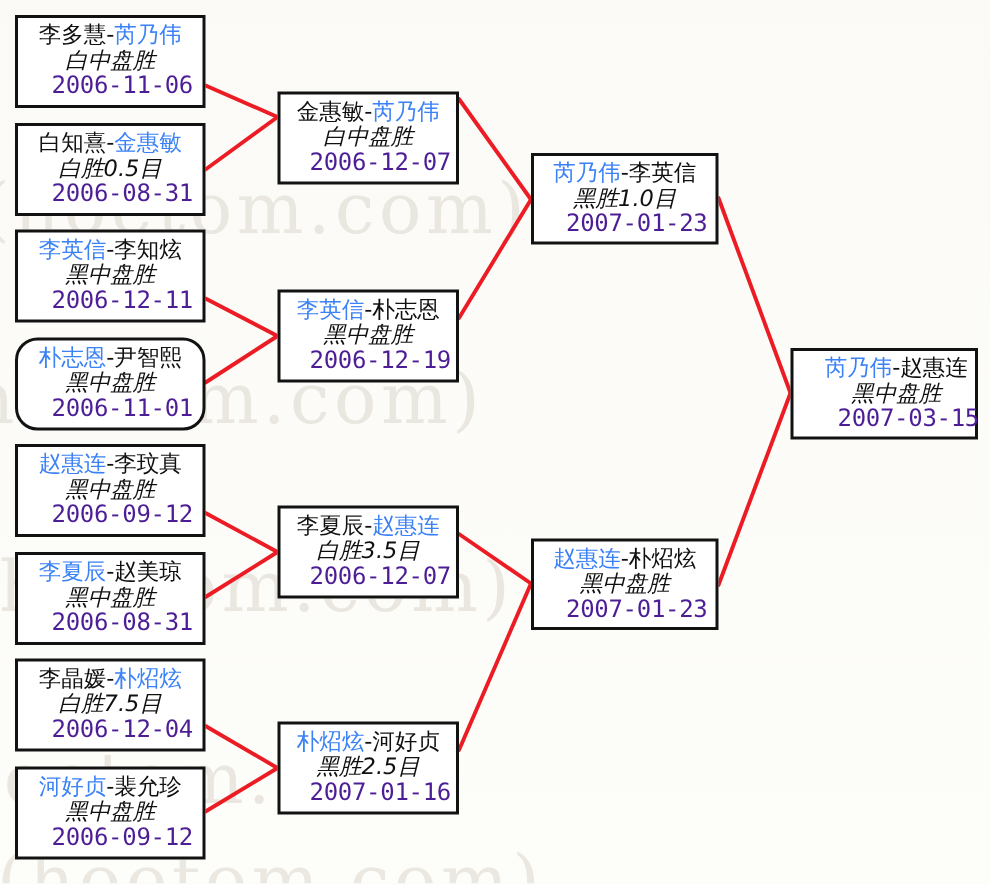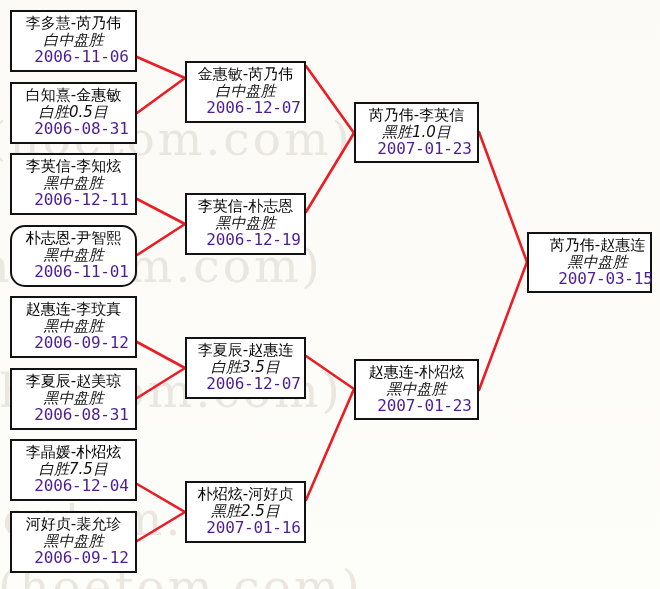--- a/index.html
+++ b/index.html
@@ -63,21 +63,21 @@
     font-family: "DejaVu Sans", "Liberation Sans", sans-serif;
     line-height: 1.0;
     padding: 1px 0 2px 0;
   }
   .match .pair {
     font-size: 15px;
     color: #101010;
     white-space: nowrap;
     margin-bottom: 2px;
   }
-  .match .pair .p-red { color: #000000; }
+  .match .pair .p-red { color: #3b82f6; }
   .match .pair .p-blk { color: #101010; }
   .match .pair .sep { color: #101010; }
   .match .result {
     font-size: 15px;
     color: #101010;
     white-space: nowrap;
     margin-bottom: 1px;
     font-style: italic;
   }
   .match .date {

